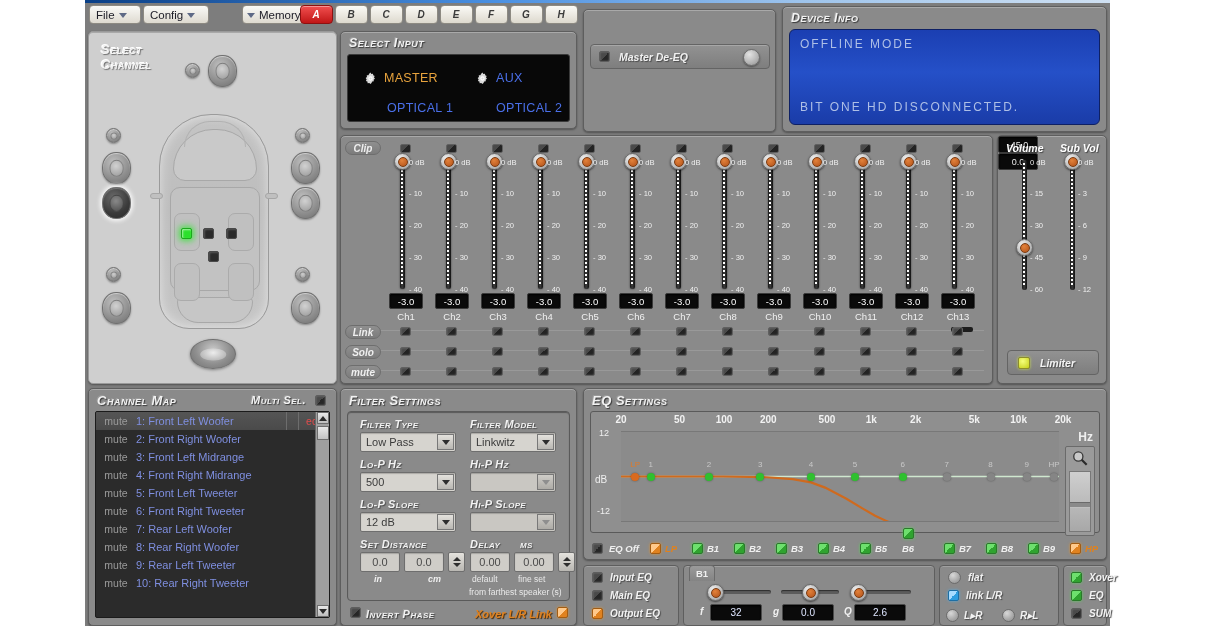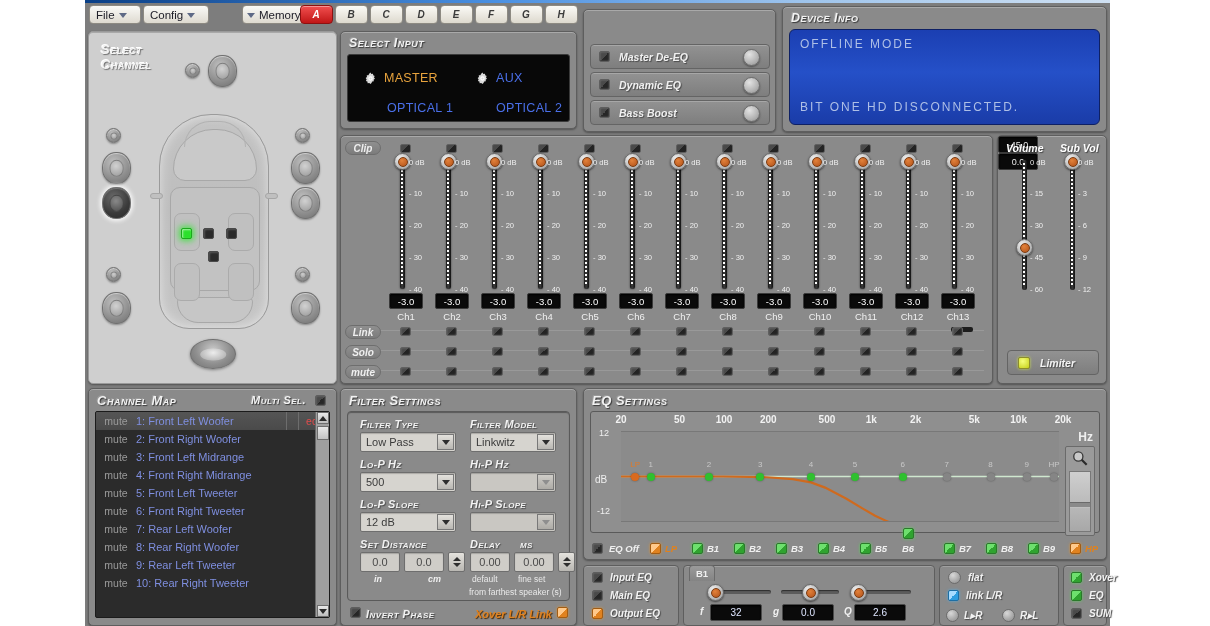--- a/index.html
+++ b/index.html
@@ -537,30 +537,20 @@
       <div class="in-row" style="left:148px;top:46px;">
         <span class="in-lab" style="color:#4a6fe8;">OPTICAL 2</span>
       </div>
     </div>
   </div>
 
   <div class="panel" id="eqtoggles">
     <div class="eqtog" style="top:34px;">
       <span class="sq-led"></span>
       <span class="lab">Master De-EQ</span>
-      <span class="knob-round"></span>
-    </div>
-    <div class="eqtog" style="top:62px;">
-      <span class="sq-led"></span>
-      <span class="lab">Dynamic EQ</span>
-      <span class="knob-round"></span>
-    </div>
-    <div class="eqtog" style="top:90px;">
-      <span class="sq-led"></span>
-      <span class="lab">Bass Boost</span>
       <span class="knob-round"></span>
     </div>
   </div>
 
   <div class="panel" id="deviceinfo">
     <div class="panel-title" style="position:absolute;left:8px;top:4px;">Device Info</div>
     <div id="devscreen">
       <div>OFFLINE MODE</div>
       <div class="l2">BIT ONE HD DISCONNECTED.</div>
     </div>

